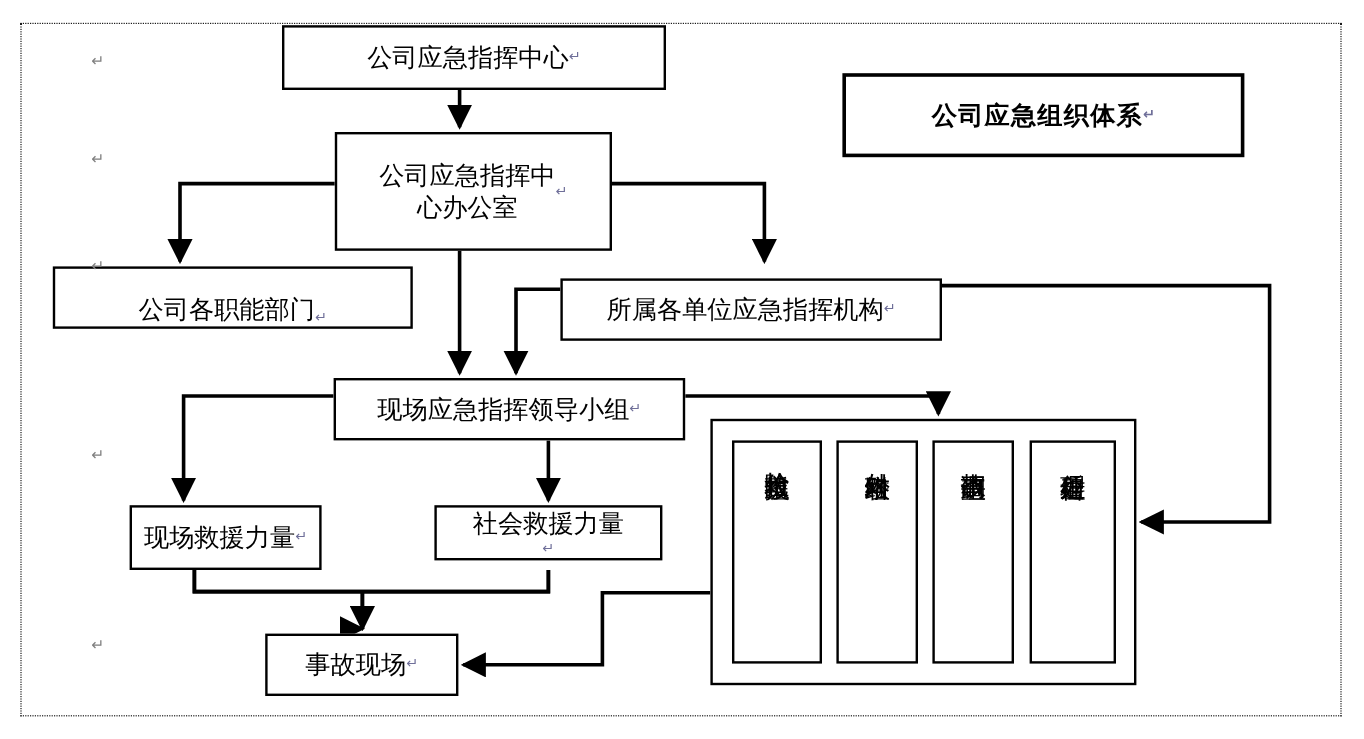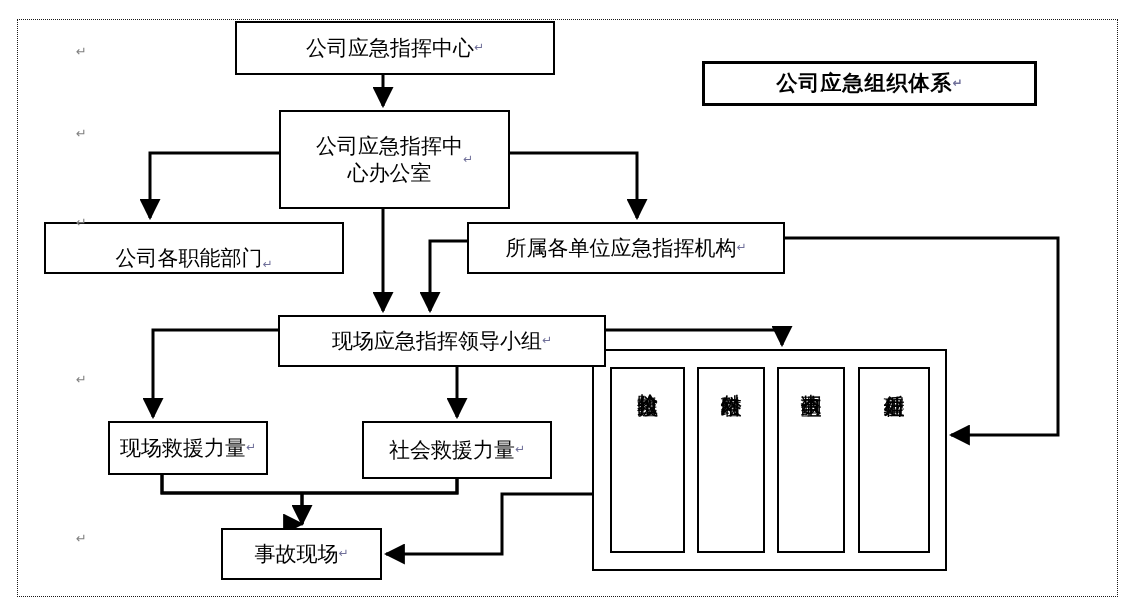--- a/index.html
+++ b/index.html
@@ -111,52 +111,52 @@
     </g>
   </svg>
 
   <div class="group-box" id="grp" style="left: 592px; top: 349px; width: 355px; height: 222px;"></div>
 
   <div class="node n-lg" id="node-0" style="left: 235px; top: 21px; width: 320px; height: 54px;">
     <span class="txt">公司应急指挥中心</span>
       <span class="ret">↵</span>
   </div>
 
-  <div class="node title-node" id="node-1" style="left: 702px; top: 61px; width: 335px; height: 45px;">
+  <div class="node title-node" id="node-1" style="left: 702px; top: 61px; width: 335px; height: 70px;">
     <span class="txt">公司应急组织体系</span>
       <span class="ret">↵</span>
   </div>
 
   <div class="node n-md" id="node-2" style="left: 279px; top: 110px; width: 231px; height: 99px;">
     <span class="txt">公司应急指挥中
 心办公室</span>
       <span class="ret">↵</span>
   </div>
 
   <div class="node n-lg" id="node-3" style="left: 44px; top: 222px; width: 300px; height: 52px; align-items: flex-end;">
     <span class="txt">公司各职能部门</span>
       <span class="ret">↵</span>
   </div>
 
-  <div class="node n-lg" id="node-4" style="left: 467px; top: 222px; width: 318px; height: 52px;">
+  <div class="node n-lg" id="node-4" style="left: 467px; top: 232px; width: 318px; height: 52px;">
     <span class="txt">所属各单位应急指挥机构</span>
       <span class="ret">↵</span>
   </div>
 
-  <div class="node n-lg" id="node-5" style="left: 278px; top: 315px; width: 328px; height: 52px;">
+  <div class="node n-lg" id="node-5" style="left: 278px; top: 315px; width: 293px; height: 52px;">
     <span class="txt">现场应急指挥领导小组</span>
       <span class="ret">↵</span>
   </div>
 
   <div class="node n-lg" id="node-6" style="left: 64px; top: 421px; width: 160px; height: 54px; margin-left: 44px;">
     <span class="txt">现场救援力量</span>
       <span class="ret">↵</span>
   </div>
 
-  <div class="node n-lg" id="node-7" style="left: 362px; top: 421px; width: 190px; height: 58px;">
+  <div class="node n-lg" id="node-7" style="left: 362px; top: 421px; width: 190px; height: 46px; flex-direction: column;">
     <span class="txt">社会救援力量</span>
       <span class="ret">↵</span>
   </div>
 
   <div class="node n-lg" id="node-8" style="left: 221px; top: 528px; width: 161px; height: 52px; text-align: right;">
     <span class="txt">事故现场</span>
       <span class="ret">↵</span>
   </div>
 
   <div class="vnode" id="vnode-0" style="left: 610px; top: 367px; width: 75px; height: 186px;">

